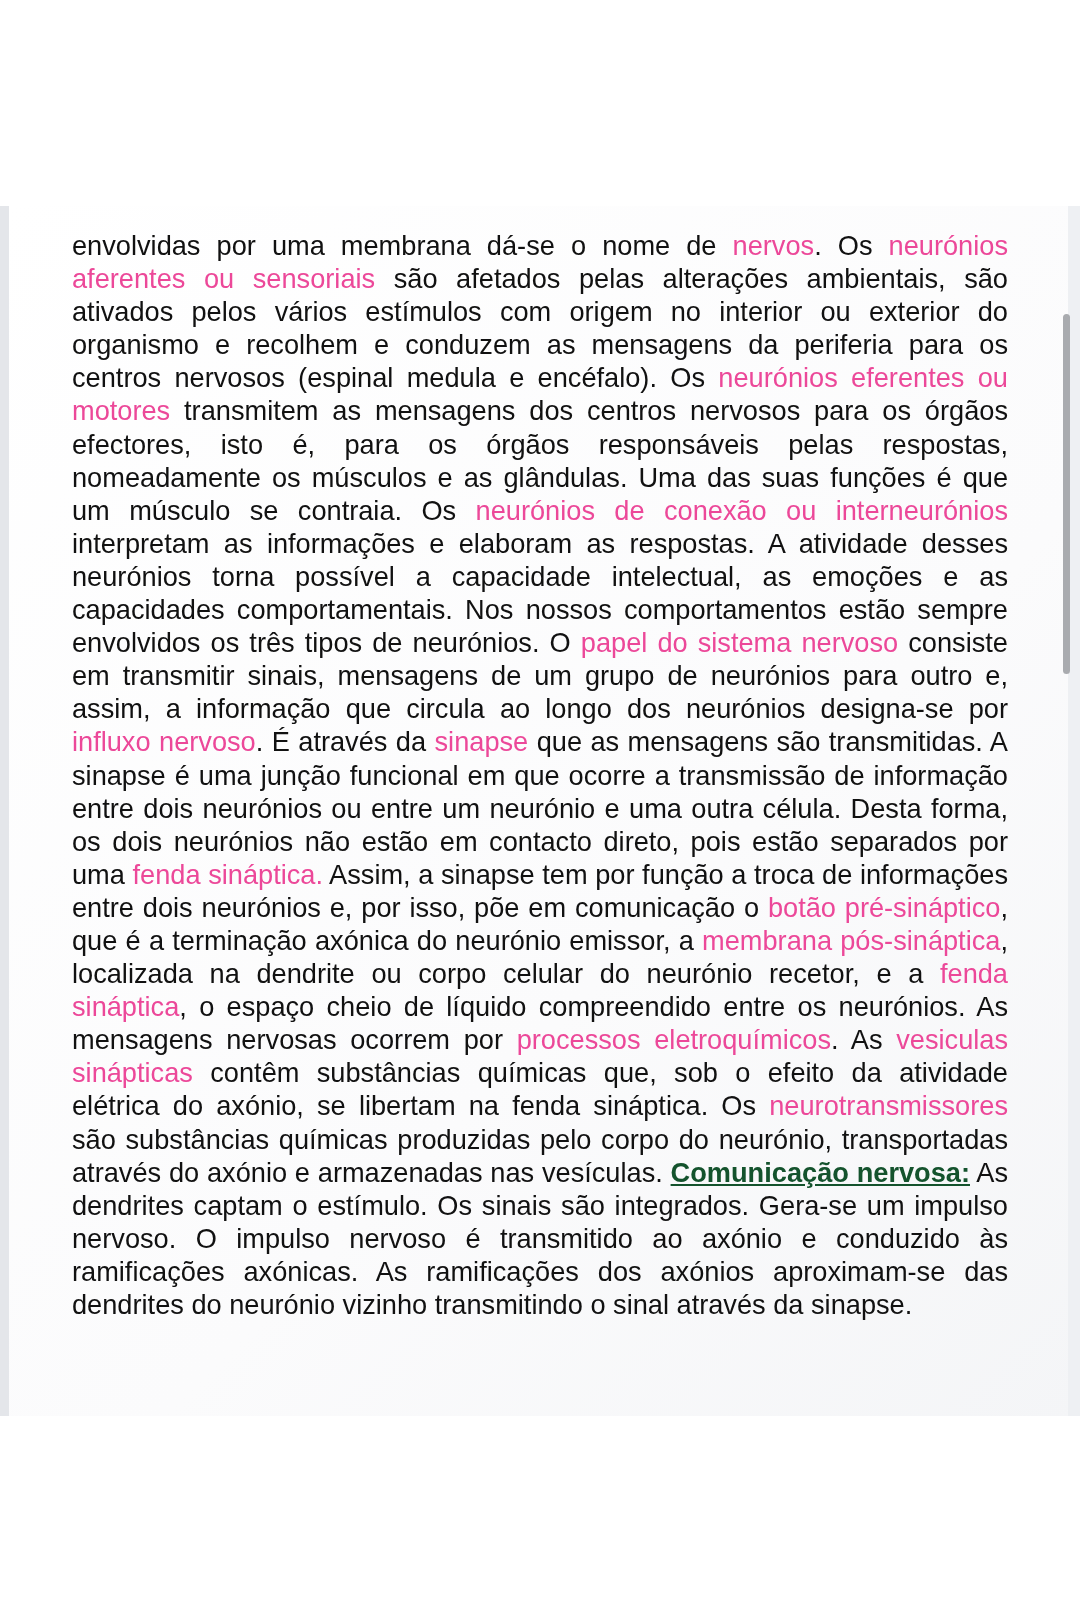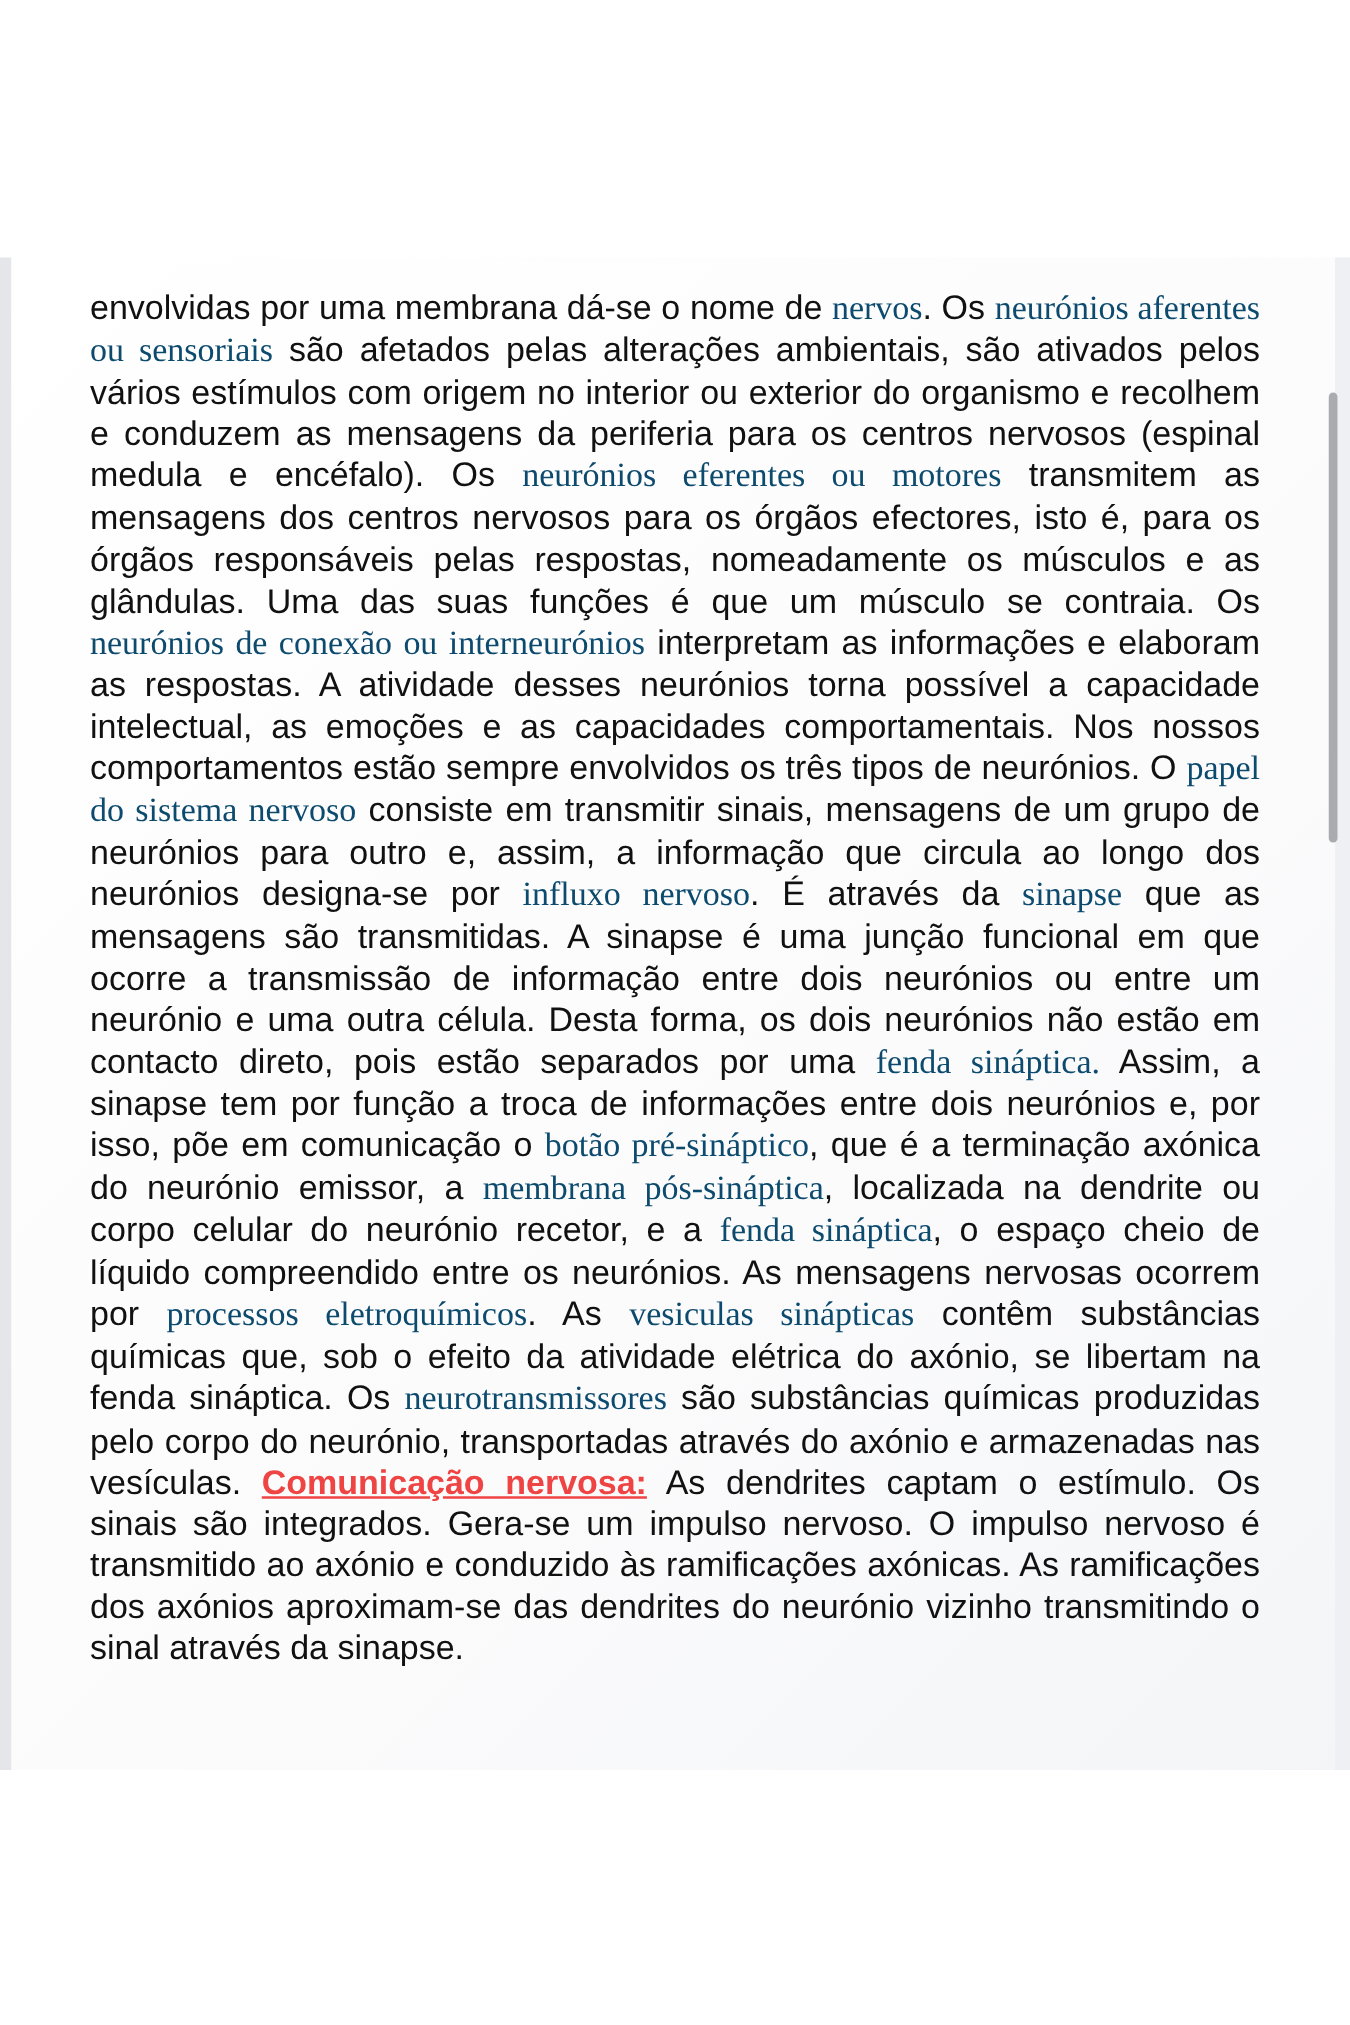--- a/index.html
+++ b/index.html
@@ -19,22 +19,22 @@
   .scroll-thumb {
     position: absolute; left: 1063px; top: 314px; width: 7px; height: 360px;
     background: #a9abaf; border-radius: 4px;
   }
   .doc-text {
     position: absolute; left: 72px; top: 229px; width: 936px;
     font-family: "Liberation Sans", sans-serif;
     font-size: 27.2px; line-height: 33.1px; color: #111111;
     text-align: justify; margin: 0;
   }
-  .kw { color: #0c4a6e; font-family: Liberation Serif, serif; }
-  .heading { color: #ef4444; font-weight: bold; text-decoration: underline; }
+  .kw { color: #ec4899; }
+  .heading { color: #14532d; font-weight: bold; text-decoration: underline; }
 </style>
 </head>
 <body>
 
 <div class="panel"></div>
 <div class="left-edge"></div>
 <div class="right-edge"></div>
 <div class="scroll-thumb"></div>
 
 <p class="doc-text">

